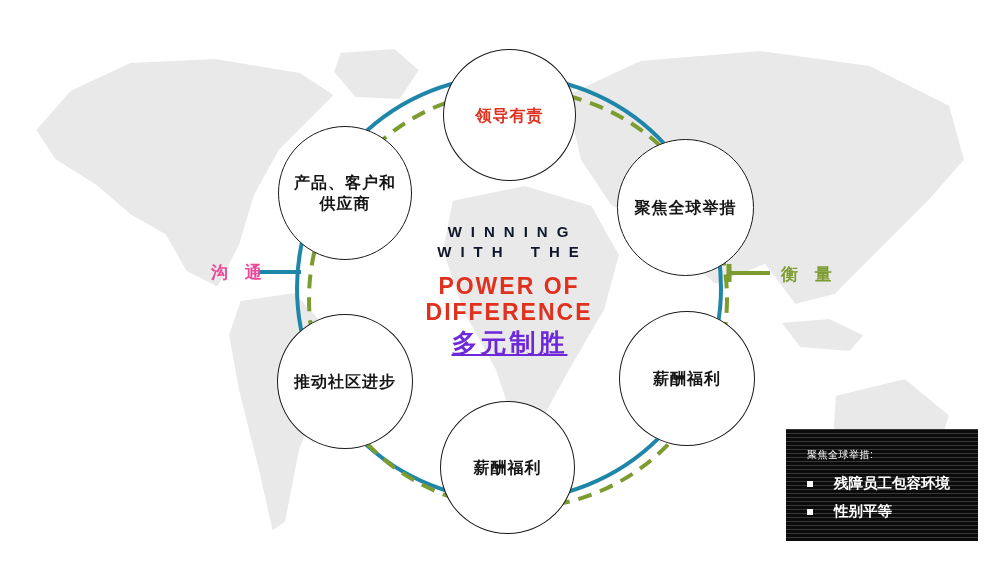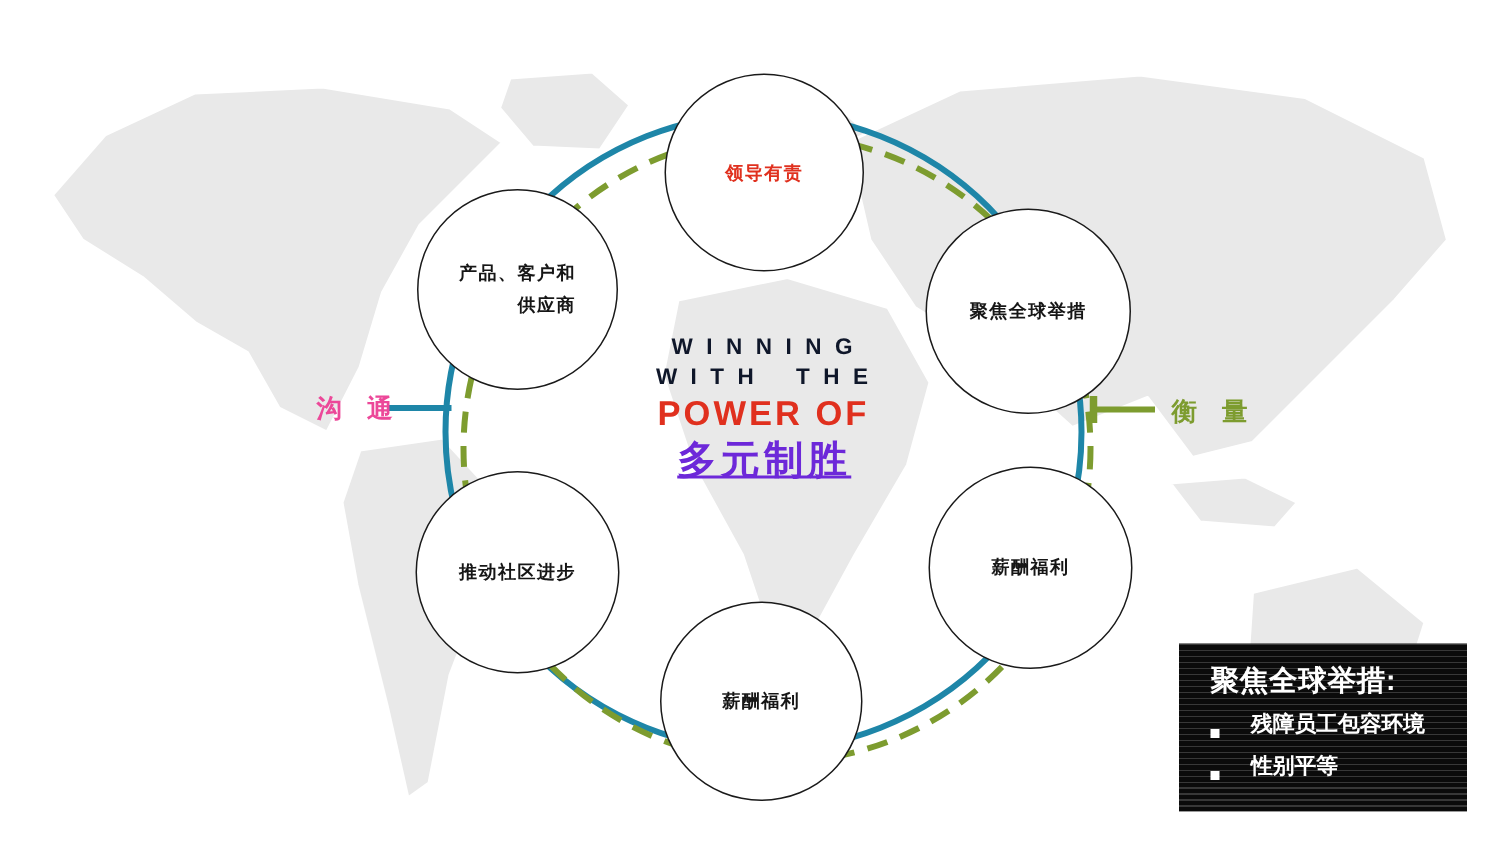--- a/index.html
+++ b/index.html
@@ -20,28 +20,27 @@
     background: #ffffff;
     border: 1.6px solid #1a1a1a;
     border-radius: 50%;
     display: flex;
     align-items: center;
     justify-content: center;
     text-align: center;
     z-index: 3;
   }
   .node .node-label {
-    font-size: 12px;
+    font-size: 16px;
     font-weight: bold;
     color: #161616;
     line-height: 21px;
     white-space: pre-line;
     letter-spacing: 1px;
     padding: 0 8px;
-    text-align: right;
   }
   .node.highlight .node-label { color: #e0301e; }
 
   .node-leadership   { left: 443px; top:  49px; width: 133px; height: 132px; }
   .node-care         { left: 617px; top: 139px; width: 137px; height: 137px; }
   .node-compensation { left: 619px; top: 311px; width: 136px; height: 135px; }
   .node-learning     { left: 440px; top: 401px; width: 135px; height: 133px; }
   .node-community    { left: 277px; top: 314px; width: 136px; height: 135px; }
   .node-products     { left: 278px; top: 126px; width: 134px; height: 134px; }
 
@@ -55,21 +54,21 @@
   .center-eyebrow {
     font-size: 15px; font-weight: bold; color: #0f172a;
     letter-spacing: 9px; line-height: 20px;
     text-indent: 9px; 
     word-spacing: 6px;
   }
   .center-title {
     font-size: 23px; font-weight: bold; color: #e0301e;
     letter-spacing: 2px; line-height: 26px; text-indent: 2px;
   }
-  .center-title.first { margin-top: 0; }
+  .center-title.first { margin-top: 11px; }
   .center-title-cn {
     font-size: 26px; font-weight: bold; color: #6d28d9;
     letter-spacing: 3px; line-height: 32px; margin-top: 2px; text-indent: 3px; text-decoration: underline;
   }
 
   
   .side-label {
     position: absolute;
     font-size: 17px; font-weight: bold;
     letter-spacing: 6px;
@@ -82,28 +81,28 @@
   .callout {
     position: absolute;
     left: 786px; top: 429px; width: 192px; height: 112px;
     background: repeating-linear-gradient(
       0deg, #0b0b0b 0px, #0b0b0b 3px, #383838 3px, #383838 4px);
     color: #ffffff;
     z-index: 5;
     padding: 17px 8px 0 21px;
   }
   .callout-title {
-    font-size: 19px;
-    font-weight: bold;
+    font-size: 10px;
+    font-weight: normal;
     line-height: 18px;
     letter-spacing: 0.5px;
   }
   .callout-item {
     display: flex;
-    align-items: flex-end;
+    align-items: center;
     margin-top: 11px;
     font-size: 14.5px;
     font-weight: bold;
     line-height: 17px;
   }
   .bullet-square {
     display: inline-block;
     width: 6px; height: 6px;
     background: #ffffff;
     margin-right: 21px;
@@ -163,20 +162,21 @@
   </div>
   <div class="node node-products">
     <span class="node-label">产品、客户和
 供应商</span>
   </div>
 
   <div class="center-block">
     <div class="center-eyebrow">WINNING</div>
     <div class="center-eyebrow">WITH THE</div>
     <div class="center-title first">POWER OF</div>
+    <div class="center-title">DIFFERENCE</div>
     <div class="center-title-cn">多元制胜</div>
   </div>
 
   <div class="side-label left">沟 通</div>
   <div class="side-label right">衡 量</div>
 
   <div class="callout">
     <div class="callout-title">聚焦全球举措:</div>
     <div class="callout-item">
       <span class="bullet-square"></span>

